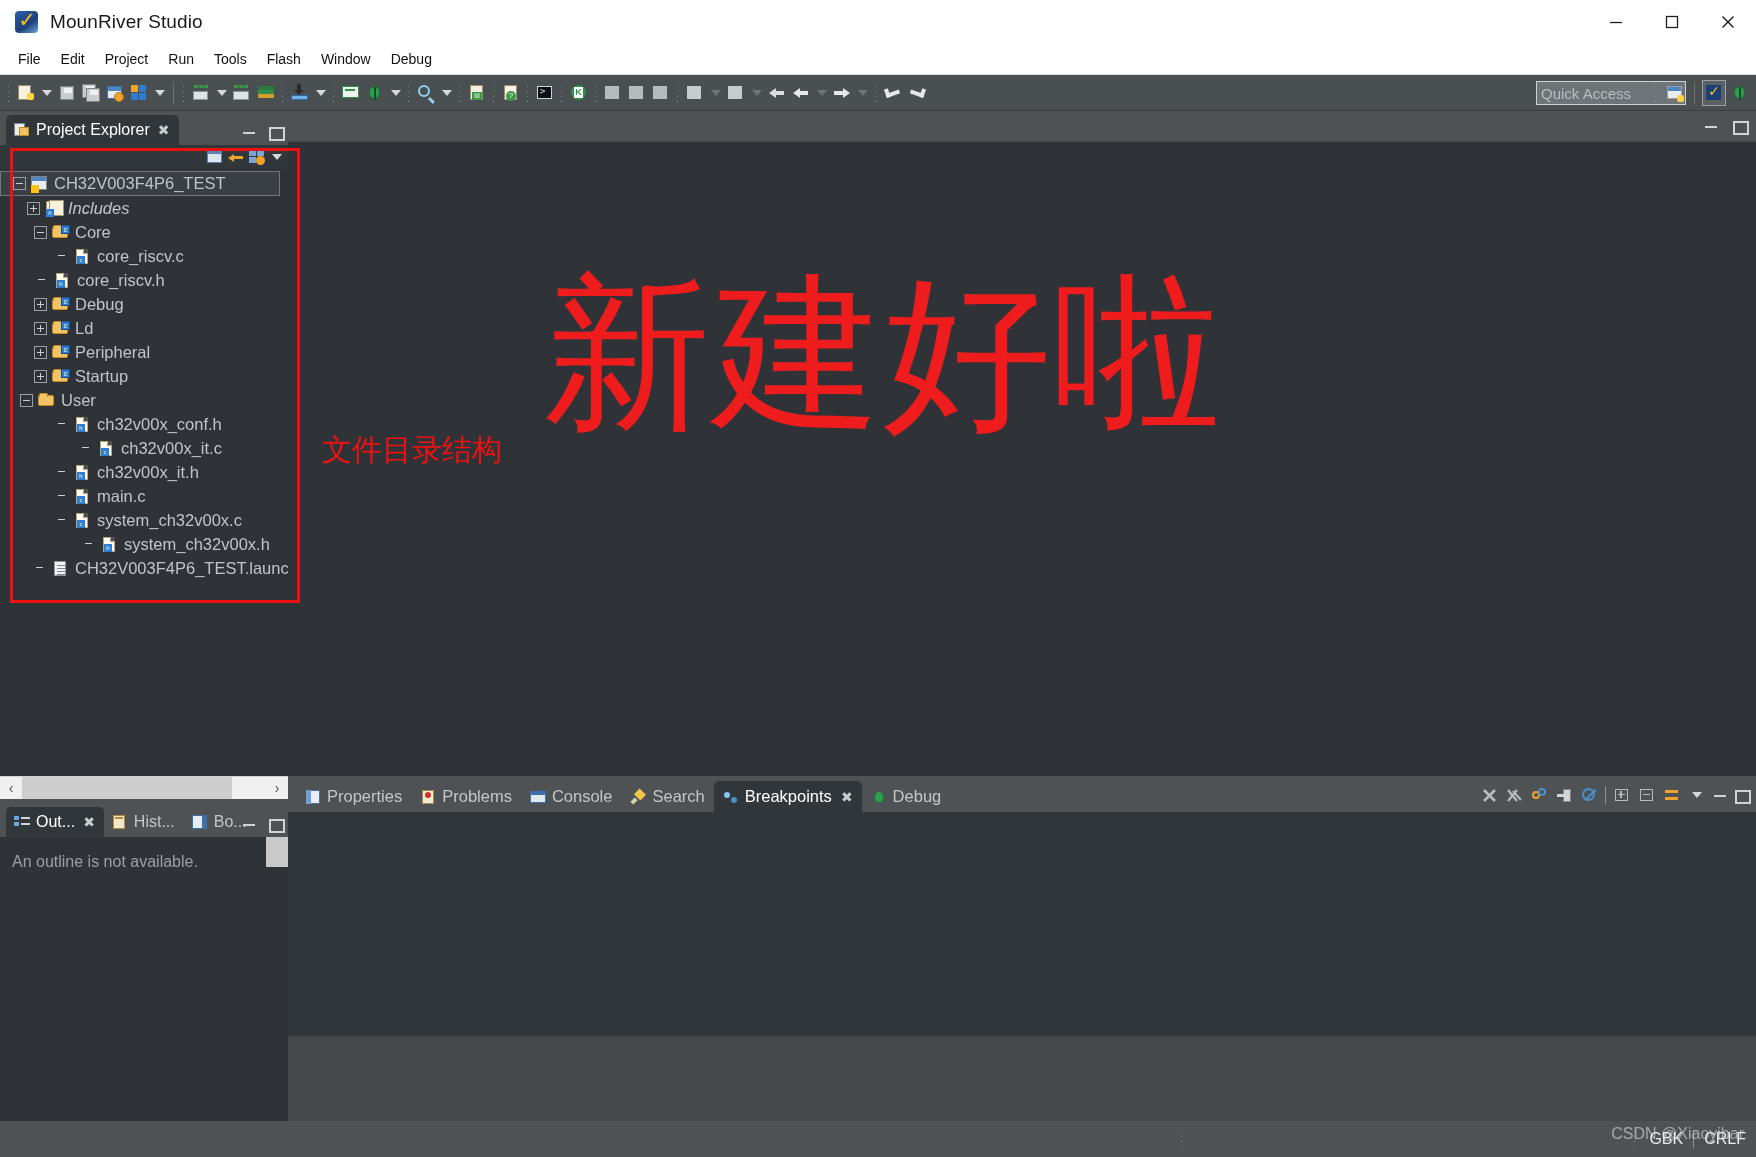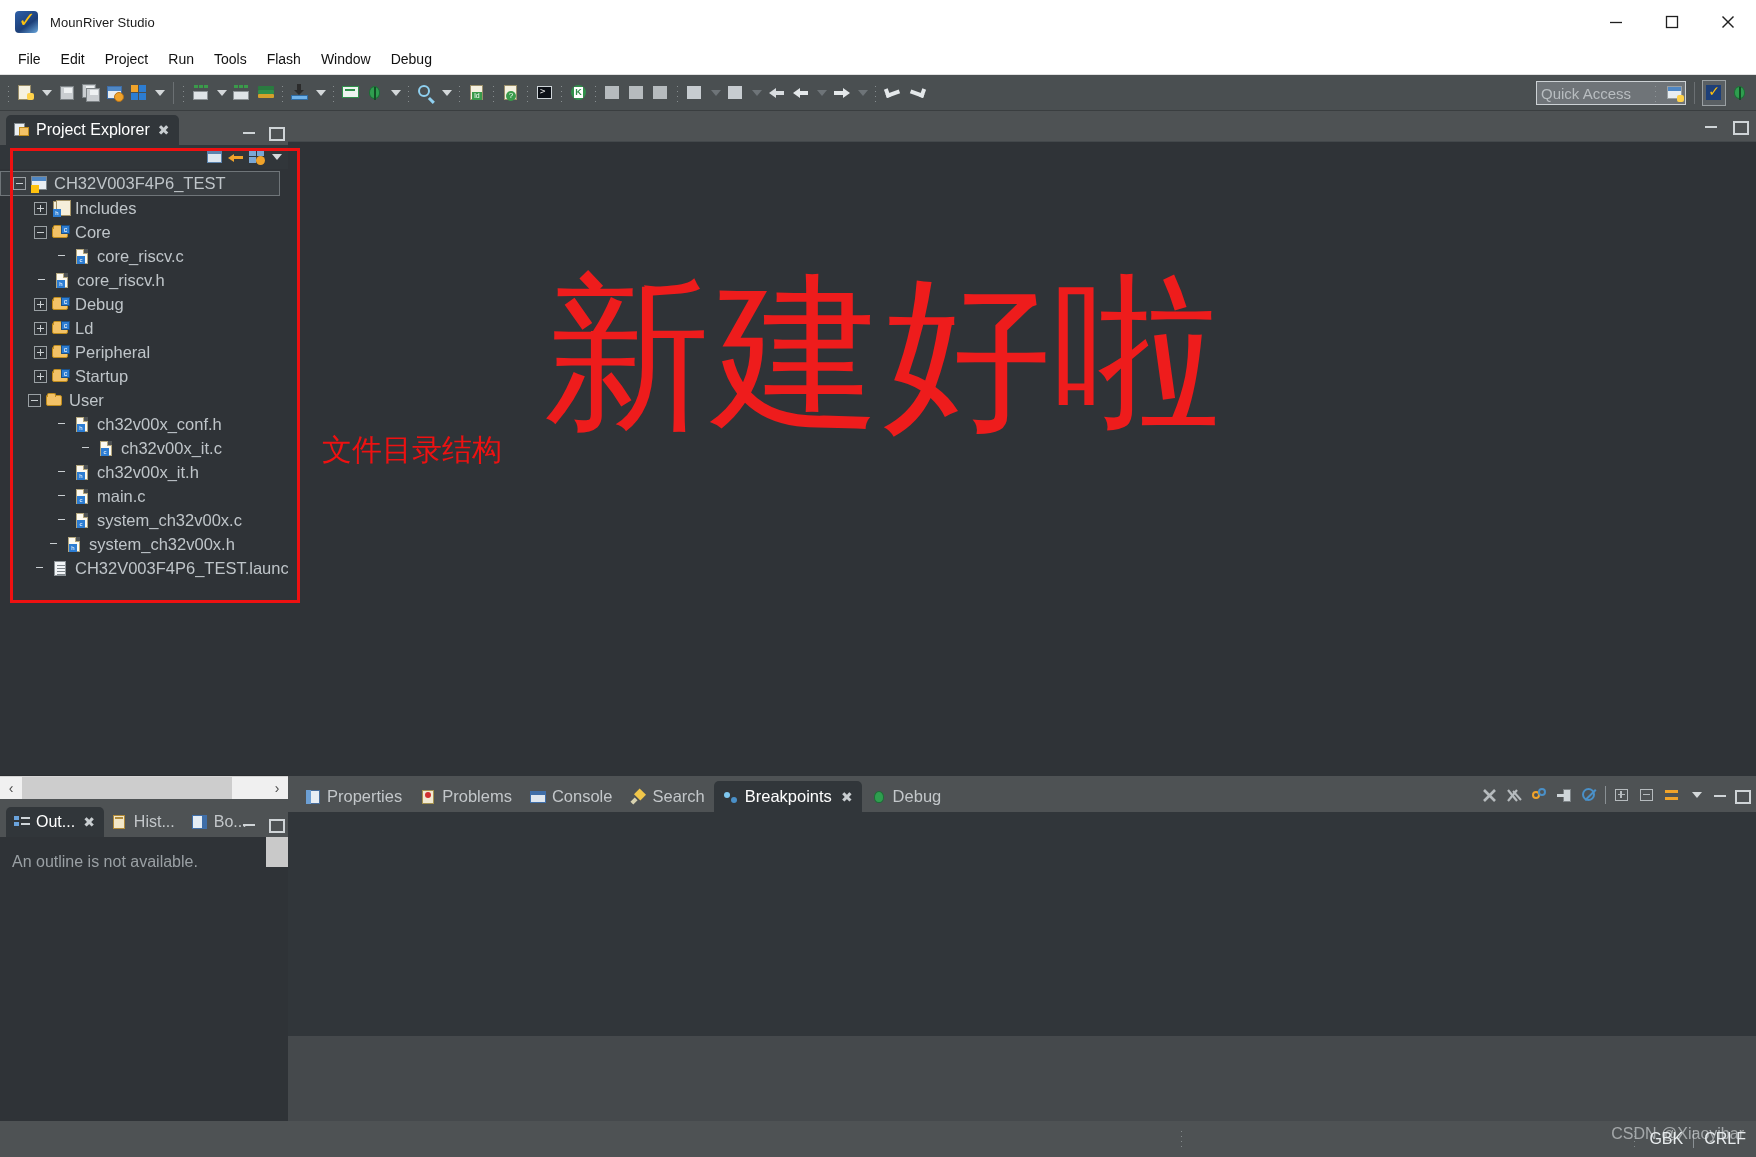--- a/index.html
+++ b/index.html
@@ -31,21 +31,21 @@
     position: absolute; left: 1px; top: 2px; width: 23px; height: 22px;
     background: linear-gradient(145deg,#2d5fa8 0%,#1d3f78 60%,#6aa8dd 100%);
     border-radius: 4px;
   }
   .title-logo .check {
     position: absolute; left: 4px; top: 1px; width: 18px; height: 19px;
     color: #ffc20e; font-size: 21px; line-height: 19px; font-weight: bold;
     text-align: center;
   }
   .title-text {
-    font-size: 13px; color: #1a1a1a; letter-spacing: .1px;
+    font-size: 19px; color: #1a1a1a; letter-spacing: .1px;
   }
   .win-btns { position: absolute; right: 0; top: 0; height: 44px; display: flex; }
   .win-btn {
     width: 56px; height: 44px; display: flex; align-items: center; justify-content: center;
     color: #202020;
   }
   .win-btn svg { display: block; }
 
   
   .menubar {
@@ -592,132 +592,132 @@
         <div class="tree-area">
           <div class="tree" id="tree-root">
               <div class="trow selected" style="padding-left: 12px;">
                 <span class="twist"></span>
                 <span class="ticon">
                   <span class="proj-icon"></span>
                   <span class="proj-badge"></span>
                 </span>
                 <span>CH32V003F4P6_TEST</span>
               </div>
+              <div class="trow" style="padding-left: 27px; font-style: italic;">
+                <span class="twist plus"></span>
+                <span class="ticon">
+                  <span class="inc-icon"></span>
+                  <span class="inc-badge">h</span>
+                </span>
+                <span>Includes</span>
+              </div>
+              <div class="trow" style="padding-left: 34px;">
+                <span class="twist"></span>
+                <span class="ticon">
+                  <span class="folder-base"></span>
+                  <span class="folder-c">c</span>
+                </span>
+                <span>Core</span>
+              </div>
+              <div class="trow" style="padding-left: 56px;">
+                <span class="twist none"></span>
+                <span class="ticon">
+                  <span class="file-base"></span>
+                  <span class="file-badge">c</span>
+                </span>
+                <span>core_riscv.c</span>
+              </div>
+              <div class="trow" style="padding-left: 36px;">
+                <span class="twist none"></span>
+                <span class="ticon">
+                  <span class="file-base"></span>
+                  <span class="file-badge">h</span>
+                </span>
+                <span>core_riscv.h</span>
+              </div>
               <div class="trow" style="padding-left: 34px;">
                 <span class="twist plus"></span>
                 <span class="ticon">
-                  <span class="inc-icon"></span>
-                  <span class="inc-badge">h</span>
-                </span>
-                <span>Includes</span>
-              </div>
-              <div class="trow" style="padding-left: 34px;">
-                <span class="twist"></span>
-                <span class="ticon">
                   <span class="folder-base"></span>
                   <span class="folder-c">c</span>
                 </span>
-                <span>Core</span>
+                <span>Debug</span>
+              </div>
+              <div class="trow" style="padding-left: 34px;">
+                <span class="twist plus"></span>
+                <span class="ticon">
+                  <span class="folder-base"></span>
+                  <span class="folder-c">c</span>
+                </span>
+                <span>Ld</span>
+              </div>
+              <div class="trow" style="padding-left: 34px;">
+                <span class="twist plus"></span>
+                <span class="ticon">
+                  <span class="folder-base"></span>
+                  <span class="folder-c">c</span>
+                </span>
+                <span>Peripheral</span>
+              </div>
+              <div class="trow" style="padding-left: 34px;">
+                <span class="twist plus"></span>
+                <span class="ticon">
+                  <span class="folder-base"></span>
+                  <span class="folder-c">c</span>
+                </span>
+                <span>Startup</span>
+              </div>
+              <div class="trow" style="padding-left: 20px;">
+                <span class="twist"></span>
+                <span class="ticon">
+                  <span class="folder-base"></span>
+                </span>
+                <span>User</span>
               </div>
               <div class="trow" style="padding-left: 56px;">
                 <span class="twist none"></span>
                 <span class="ticon">
                   <span class="file-base"></span>
+                  <span class="file-badge">h</span>
+                </span>
+                <span>ch32v00x_conf.h</span>
+              </div>
+              <div class="trow" style="padding-left: 80px;">
+                <span class="twist none"></span>
+                <span class="ticon">
+                  <span class="file-base"></span>
                   <span class="file-badge">c</span>
                 </span>
-                <span>core_riscv.c</span>
-              </div>
-              <div class="trow" style="padding-left: 36px;">
+                <span>ch32v00x_it.c</span>
+              </div>
+              <div class="trow" style="padding-left: 56px;">
                 <span class="twist none"></span>
                 <span class="ticon">
                   <span class="file-base"></span>
                   <span class="file-badge">h</span>
                 </span>
-                <span>core_riscv.h</span>
-              </div>
-              <div class="trow" style="padding-left: 34px;">
-                <span class="twist plus"></span>
-                <span class="ticon">
-                  <span class="folder-base"></span>
-                  <span class="folder-c">c</span>
-                </span>
-                <span>Debug</span>
-              </div>
-              <div class="trow" style="padding-left: 34px;">
-                <span class="twist plus"></span>
-                <span class="ticon">
-                  <span class="folder-base"></span>
-                  <span class="folder-c">c</span>
-                </span>
-                <span>Ld</span>
-              </div>
-              <div class="trow" style="padding-left: 34px;">
-                <span class="twist plus"></span>
-                <span class="ticon">
-                  <span class="folder-base"></span>
-                  <span class="folder-c">c</span>
-                </span>
-                <span>Peripheral</span>
-              </div>
-              <div class="trow" style="padding-left: 34px;">
-                <span class="twist plus"></span>
-                <span class="ticon">
-                  <span class="folder-base"></span>
-                  <span class="folder-c">c</span>
-                </span>
-                <span>Startup</span>
-              </div>
-              <div class="trow" style="padding-left: 28px;">
-                <span class="twist"></span>
-                <span class="ticon">
-                  <span class="folder-base"></span>
-                </span>
-                <span>User</span>
+                <span>ch32v00x_it.h</span>
+              </div>
+              <div class="trow" style="padding-left: 56px; align-items: center;">
+                <span class="twist none"></span>
+                <span class="ticon">
+                  <span class="file-base"></span>
+                  <span class="file-badge">c</span>
+                </span>
+                <span>main.c</span>
               </div>
               <div class="trow" style="padding-left: 56px;">
                 <span class="twist none"></span>
                 <span class="ticon">
                   <span class="file-base"></span>
-                  <span class="file-badge">h</span>
-                </span>
-                <span>ch32v00x_conf.h</span>
-              </div>
-              <div class="trow" style="padding-left: 80px;">
-                <span class="twist none"></span>
-                <span class="ticon">
-                  <span class="file-base"></span>
                   <span class="file-badge">c</span>
                 </span>
-                <span>ch32v00x_it.c</span>
-              </div>
-              <div class="trow" style="padding-left: 56px;">
-                <span class="twist none"></span>
-                <span class="ticon">
-                  <span class="file-base"></span>
-                  <span class="file-badge">h</span>
-                </span>
-                <span>ch32v00x_it.h</span>
-              </div>
-              <div class="trow" style="padding-left: 56px; align-items: center;">
-                <span class="twist none"></span>
-                <span class="ticon">
-                  <span class="file-base"></span>
-                  <span class="file-badge">c</span>
-                </span>
-                <span>main.c</span>
-              </div>
-              <div class="trow" style="padding-left: 56px;">
-                <span class="twist none"></span>
-                <span class="ticon">
-                  <span class="file-base"></span>
-                  <span class="file-badge">c</span>
-                </span>
                 <span>system_ch32v00x.c</span>
               </div>
-              <div class="trow" style="padding-left: 48px;">
+              <div class="trow" style="padding-left: 83px;">
                 <span class="twist none"></span>
                 <span class="ticon">
                   <span class="file-base"></span>
                   <span class="file-badge">h</span>
                 </span>
                 <span>system_ch32v00x.h</span>
               </div>
               <div class="trow" style="padding-left: 34px;">
                 <span class="twist none"></span>
                 <span class="ticon">

